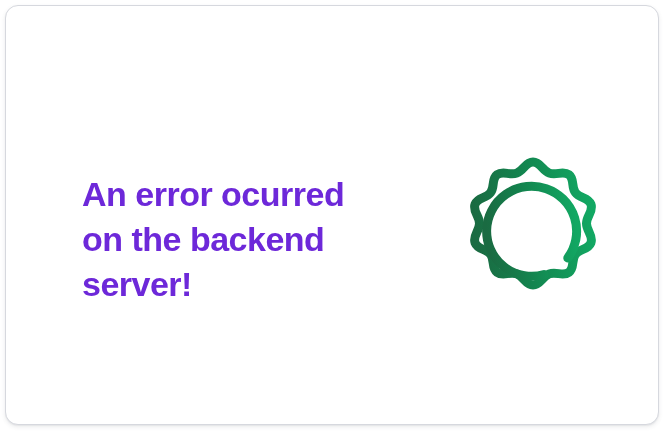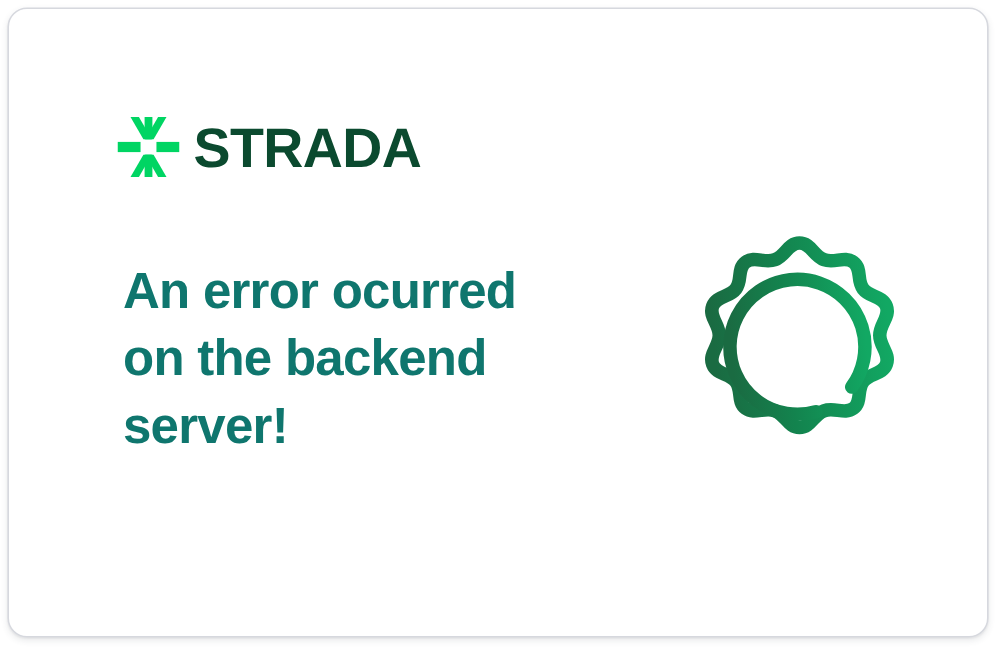--- a/index.html
+++ b/index.html
@@ -69,21 +69,21 @@
     position: absolute;
     left: 76px;
     top: 166px;
     width: 300px;
     margin: 0;
     font-family: "Liberation Sans", sans-serif;
     font-size: 34px;
     font-weight: bold;
     line-height: 1.33;
     letter-spacing: -0.5px;
-    color: #0f766e;
+    color: #6d28d9;
     -webkit-font-smoothing: antialiased;
   }
 
   
   .gear-wrap {
     position: absolute;
     left: 444px;
     top: 134px;
     width: 166px;
     height: 168px;
@@ -94,47 +94,20 @@
     height: 168px;
   }
 </style>
 </head>
 <body>
 
 <div class="stage">
 
   <div class="card">
 
-    <div class="brand">
-
-      <span class="brand-mark-holder">
-        <svg class="brand-mark" viewBox="0 0 42 42" aria-hidden="true">
-          <g fill="#00d563">
-
-            <rect x="0.5" y="17.6" width="15.2" height="6.8"></rect>
-
-            <rect x="26.3" y="17.6" width="15.2" height="6.8"></rect>
-
-            <polygon points="9.0,1.0 14.6,1.0 23.2,15.8 17.6,15.8"></polygon>
-
-            <polygon points="27.4,1.0 33.0,1.0 24.4,15.8 18.8,15.8"></polygon>
-
-            <polygon points="9.0,41.0 14.6,41.0 23.2,26.2 17.6,26.2"></polygon>
-
-            <polygon points="27.4,41.0 33.0,41.0 24.4,26.2 18.8,26.2"></polygon>
-
-            <polygon points="18.4,1.0 23.6,1.0 23.6,15.8 18.4,15.8"></polygon>
-
-            <polygon points="18.4,26.2 23.6,26.2 23.6,41.0 18.4,41.0"></polygon>
-          </g>
-        </svg>
-      </span>
-
-      <span class="brand-word">STRADA</span>
-    </div>
 
     <h1 class="headline">An error ocurred on the backend server!</h1>
 
     <div class="gear-wrap">
       <svg class="gear-svg" viewBox="0 0 166 168" aria-hidden="true">
         <defs>
           <linearGradient id="gearGrad" x1="0" y1="0.45" x2="1" y2="0.35">
             <stop offset="0%" stop-color="#1a6b42"></stop>
             <stop offset="42%" stop-color="#13834e"></stop>
             <stop offset="100%" stop-color="#12a863"></stop>

